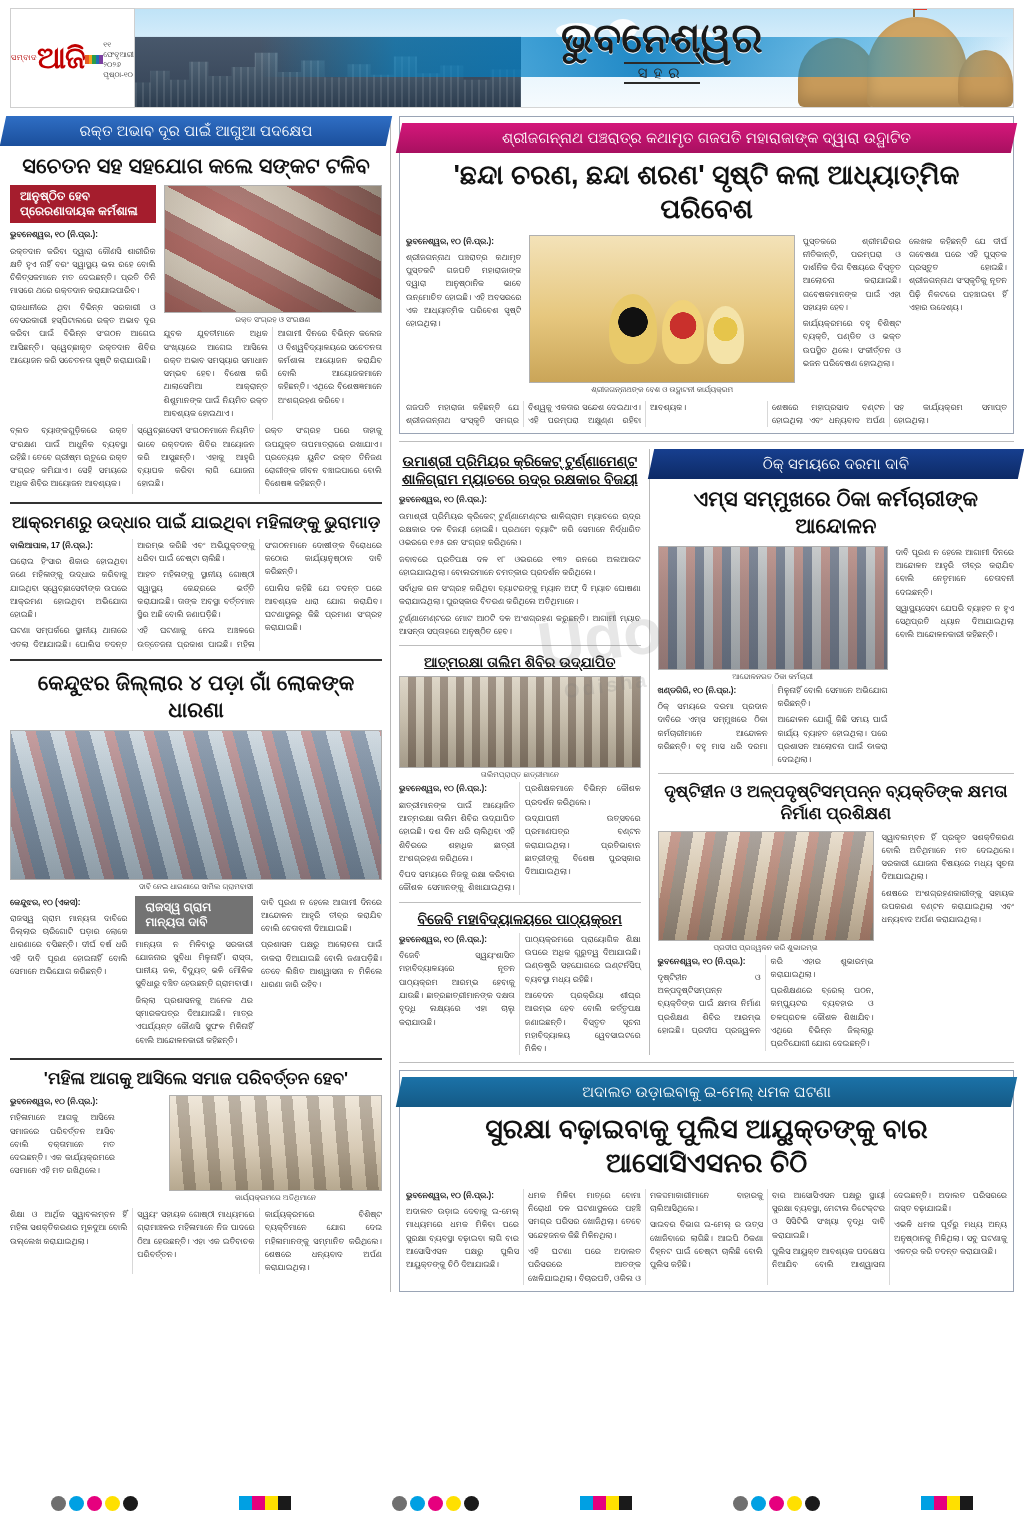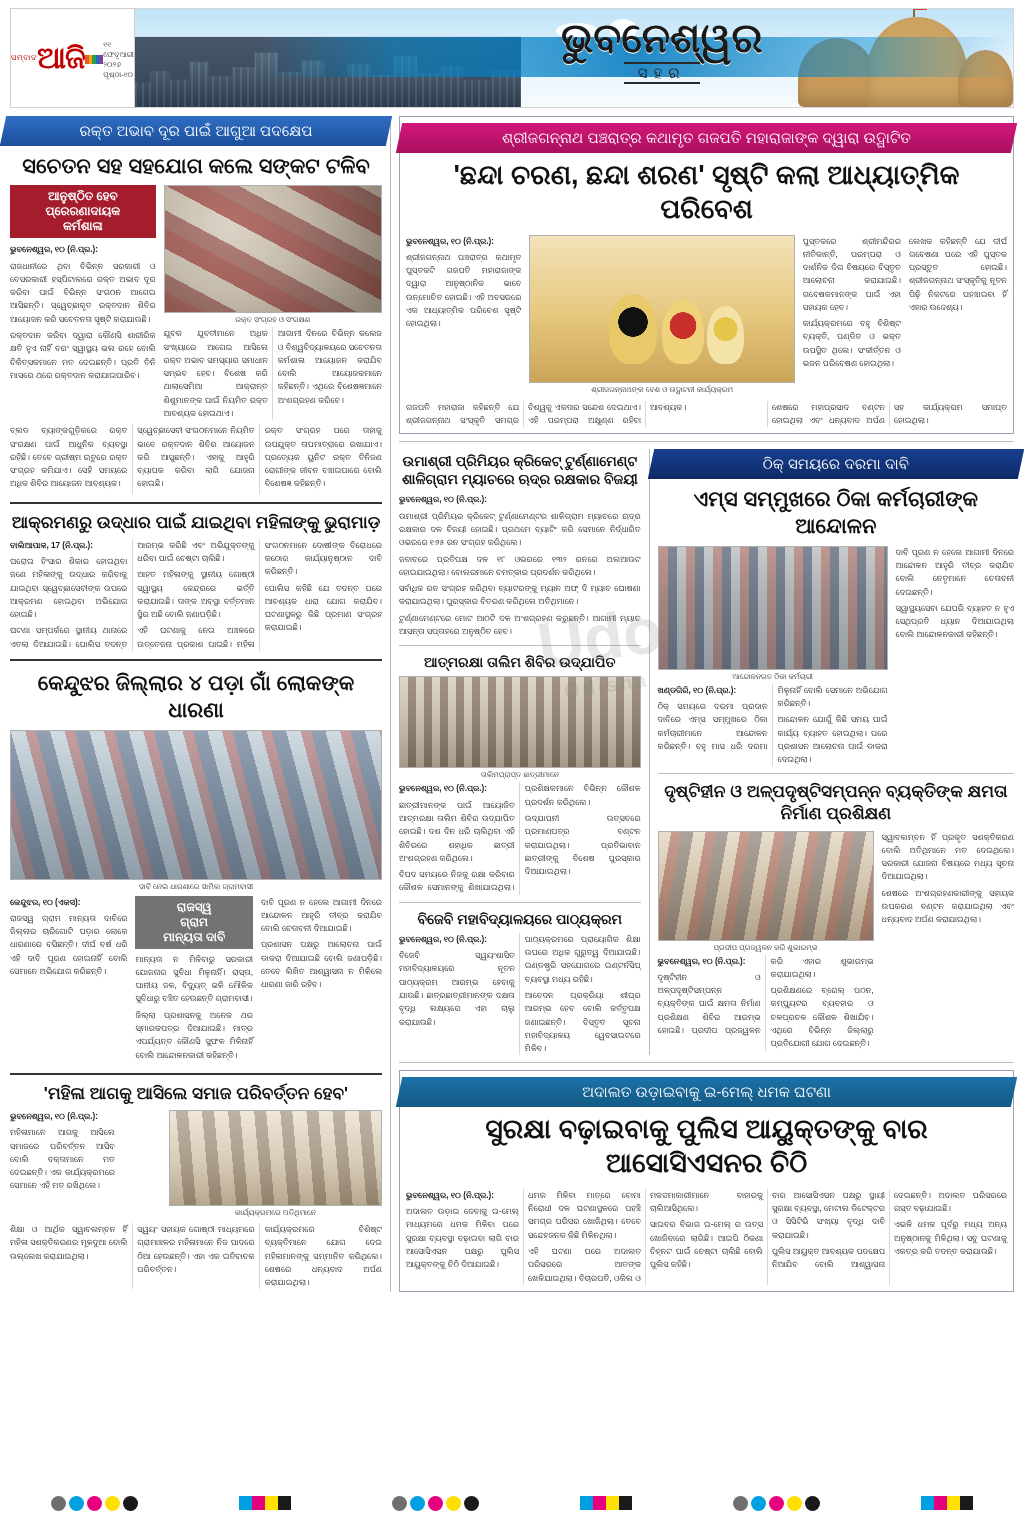--- a/index.html
+++ b/index.html
@@ -95,21 +95,21 @@
   .banner.teal { background:linear-gradient(180deg,#1b72a8,#145a86); }
   .banner:after, .banner:before {
     content:""; position:absolute; top:0; bottom:0; width:14px;
   }
   .banner:before { left:-7px; background:inherit; transform:skewX(-12deg); }
   .banner:after  { right:-7px; background:inherit; transform:skewX(-12deg); }
 
   .head-xl { font-size:27px; font-weight:bold; color:#111; text-align:center; line-height:1.25; margin:6px 0 8px; }
   .head-lg { font-size:21px; font-weight:bold; color:#111; text-align:center; line-height:1.3; margin:5px 0 6px; }
   .head-md { font-size:17px; font-weight:bold; color:#111; text-align:center; line-height:1.3; margin:4px 0 5px; }
-  .head-sm { font-size:14px; font-weight:bold; color:#111; text-align:center; line-height:1.3; margin:3px 0 5px; }
+  .head-sm { font-size:14px; font-weight:bold; color:#111; text-align:center; line-height:1.3; margin:3px 0 5px;text-decoration:underline; }
 
   .sep { border-top:1px solid #bdbdbd; margin:7px 0; }
   .sep-thick { border-top:2px solid #333; margin:8px 0; }
 
   
   .cols2 { column-count:2; column-gap:10px; column-rule:1px solid #d8d8d8; }
   .cols3 { column-count:3; column-gap:10px; column-rule:1px solid #d8d8d8; }
   .cols5 { column-count:5; column-gap:9px; column-rule:1px solid #d8d8d8; }
   .body-txt { font-size:8.2px; line-height:1.62; text-align:justify; color:#1d1d1d; }
   .body-txt p { margin:0 0 3px; }
@@ -143,21 +143,21 @@
       linear-gradient(180deg,#e9dfcf 0%, #d2c3ac 50%, #b0a089 100%),
       repeating-linear-gradient(100deg, rgba(255,255,255,.5) 0 12px, rgba(150,40,40,.35) 12px 22px, rgba(60,60,80,.35) 22px 34px);
     background-blend-mode:multiply; }
   .felicitation .ph-grad { background:
       linear-gradient(180deg,#efe7da 0%, #d8cbb6 55%, #b6a88f 100%),
       repeating-linear-gradient(85deg, rgba(255,255,255,.55) 0 14px, rgba(120,110,100,.4) 14px 26px);
     background-blend-mode:multiply; }
 
   .flag-label {
     display:inline-block; background:#a51d2d; color:#fff; font-size:12px; font-weight:bold;
-    padding:4px 26px; line-height:1.25; text-align:center;
+    padding:4px 10px; line-height:1.25; text-align:left;
   }
 
   
   .boxed { border:1px solid #9aa4b5; padding:6px; }
 
   
   .watermark {
     position:absolute; left:400px; top:600px; width:420px; height:220px;
     color:rgba(120,120,120,.18); font-size:64px; font-weight:bold;
     transform:rotate(-8deg); pointer-events:none; text-align:center;
@@ -207,22 +207,22 @@
     <div class="col-left">
 
       <div>
         <div class="banner blue">ରକ୍ତ ଅଭାବ ଦୂର ପାଇଁ ଆଗୁଆ ପଦକ୍ଷେପ</div>
         <div class="head-lg">ସଚେତନ ସହ ସହଯୋଗ କଲେ ସଙ୍କଟ ଟଳିବ</div>
         <div style="display:flex; gap:8px; align-items:flex-start;">
           <div style="width:40%;">
             <div class="flag-label">ଆନୁଷ୍ଠିତ ହେବ ପ୍ରେରଣାଦାୟକ କର୍ମଶାଳା</div>
             <div class="body-txt" style="margin-top:5px;">
               <p class="lead"><span>ଭୁବନେଶ୍ୱର, ୧୦ (ନି.ପ୍ର.):</span></p>
+              <p>ରକ୍ତଦାନ କରିବା ଦ୍ୱାରା କୌଣସି ଶାରୀରିକ କ୍ଷତି ହୁଏ ନାହିଁ ବରଂ ସ୍ୱାସ୍ଥ୍ୟ ଭଲ ରହେ ବୋଲି ଚିକିତ୍ସକମାନେ ମତ ଦେଇଛନ୍ତି। ପ୍ରତି ତିନି ମାସରେ ଥରେ ରକ୍ତଦାନ କରାଯାଇପାରିବ।</p>
               <p>ରାଜଧାନୀରେ ଥିବା ବିଭିନ୍ନ ସରକାରୀ ଓ ବେସରକାରୀ ହସ୍ପିଟାଲରେ ରକ୍ତ ଅଭାବ ଦୂର କରିବା ପାଇଁ ବିଭିନ୍ନ ସଂଗଠନ ଆଗେଇ ଆସିଛନ୍ତି। ସ୍ୱେଚ୍ଛାକୃତ ରକ୍ତଦାନ ଶିବିର ଆୟୋଜନ କରି ସଚେତନତା ସୃଷ୍ଟି କରାଯାଉଛି।</p>
-              <p>ରକ୍ତଦାନ କରିବା ଦ୍ୱାରା କୌଣସି ଶାରୀରିକ କ୍ଷତି ହୁଏ ନାହିଁ ବରଂ ସ୍ୱାସ୍ଥ୍ୟ ଭଲ ରହେ ବୋଲି ଚିକିତ୍ସକମାନେ ମତ ଦେଇଛନ୍ତି। ପ୍ରତି ତିନି ମାସରେ ଥରେ ରକ୍ତଦାନ କରାଯାଇପାରିବ।</p>
             </div>
           </div>
           <div style="width:60%;">
             <div class="photo blood" style="height:128px;">
                 <div class="ph-grad"></div>
               </div>
             <div class="cap">ରକ୍ତ ସଂଗ୍ରହ ଓ ସଂରକ୍ଷଣ</div>
             <div class="body-txt cols2">
               <p>ଯୁବକ ଯୁବତୀମାନେ ଅଧିକ ସଂଖ୍ୟାରେ ଆଗେଇ ଆସିଲେ ରକ୍ତ ଅଭାବ ସମସ୍ୟାର ସମାଧାନ ସମ୍ଭବ ହେବ। ବିଶେଷ କରି ଥାଲାସେମିଆ ଆକ୍ରାନ୍ତ ଶିଶୁମାନଙ୍କ ପାଇଁ ନିୟମିତ ରକ୍ତ ଆବଶ୍ୟକ ହୋଇଥାଏ।</p>
               <p>ଆଗାମୀ ଦିନରେ ବିଭିନ୍ନ କଲେଜ ଓ ବିଶ୍ୱବିଦ୍ୟାଳୟରେ ସଚେତନତା କର୍ମଶାଳା ଆୟୋଜନ କରାଯିବ ବୋଲି ଆୟୋଜକମାନେ କହିଛନ୍ତି। ଏଥିରେ ବିଶେଷଜ୍ଞମାନେ ଅଂଶଗ୍ରହଣ କରିବେ।</p>

